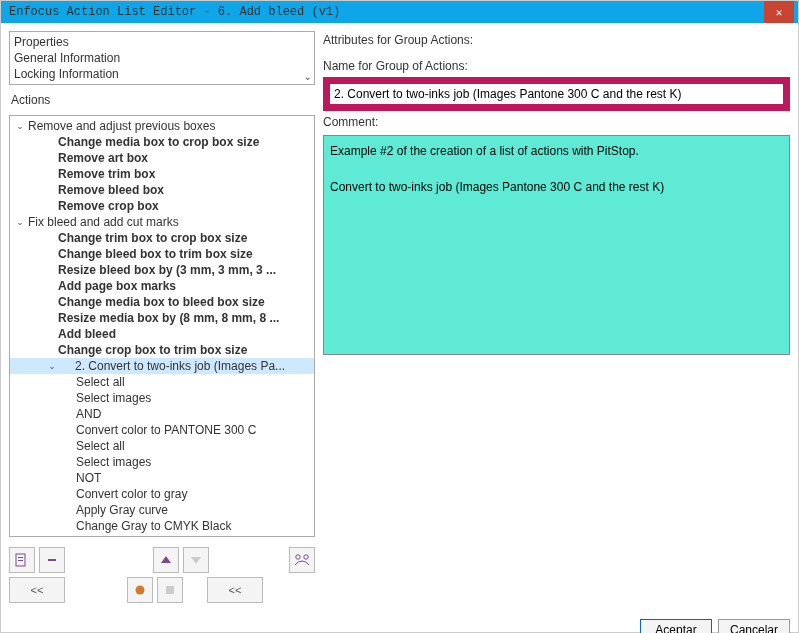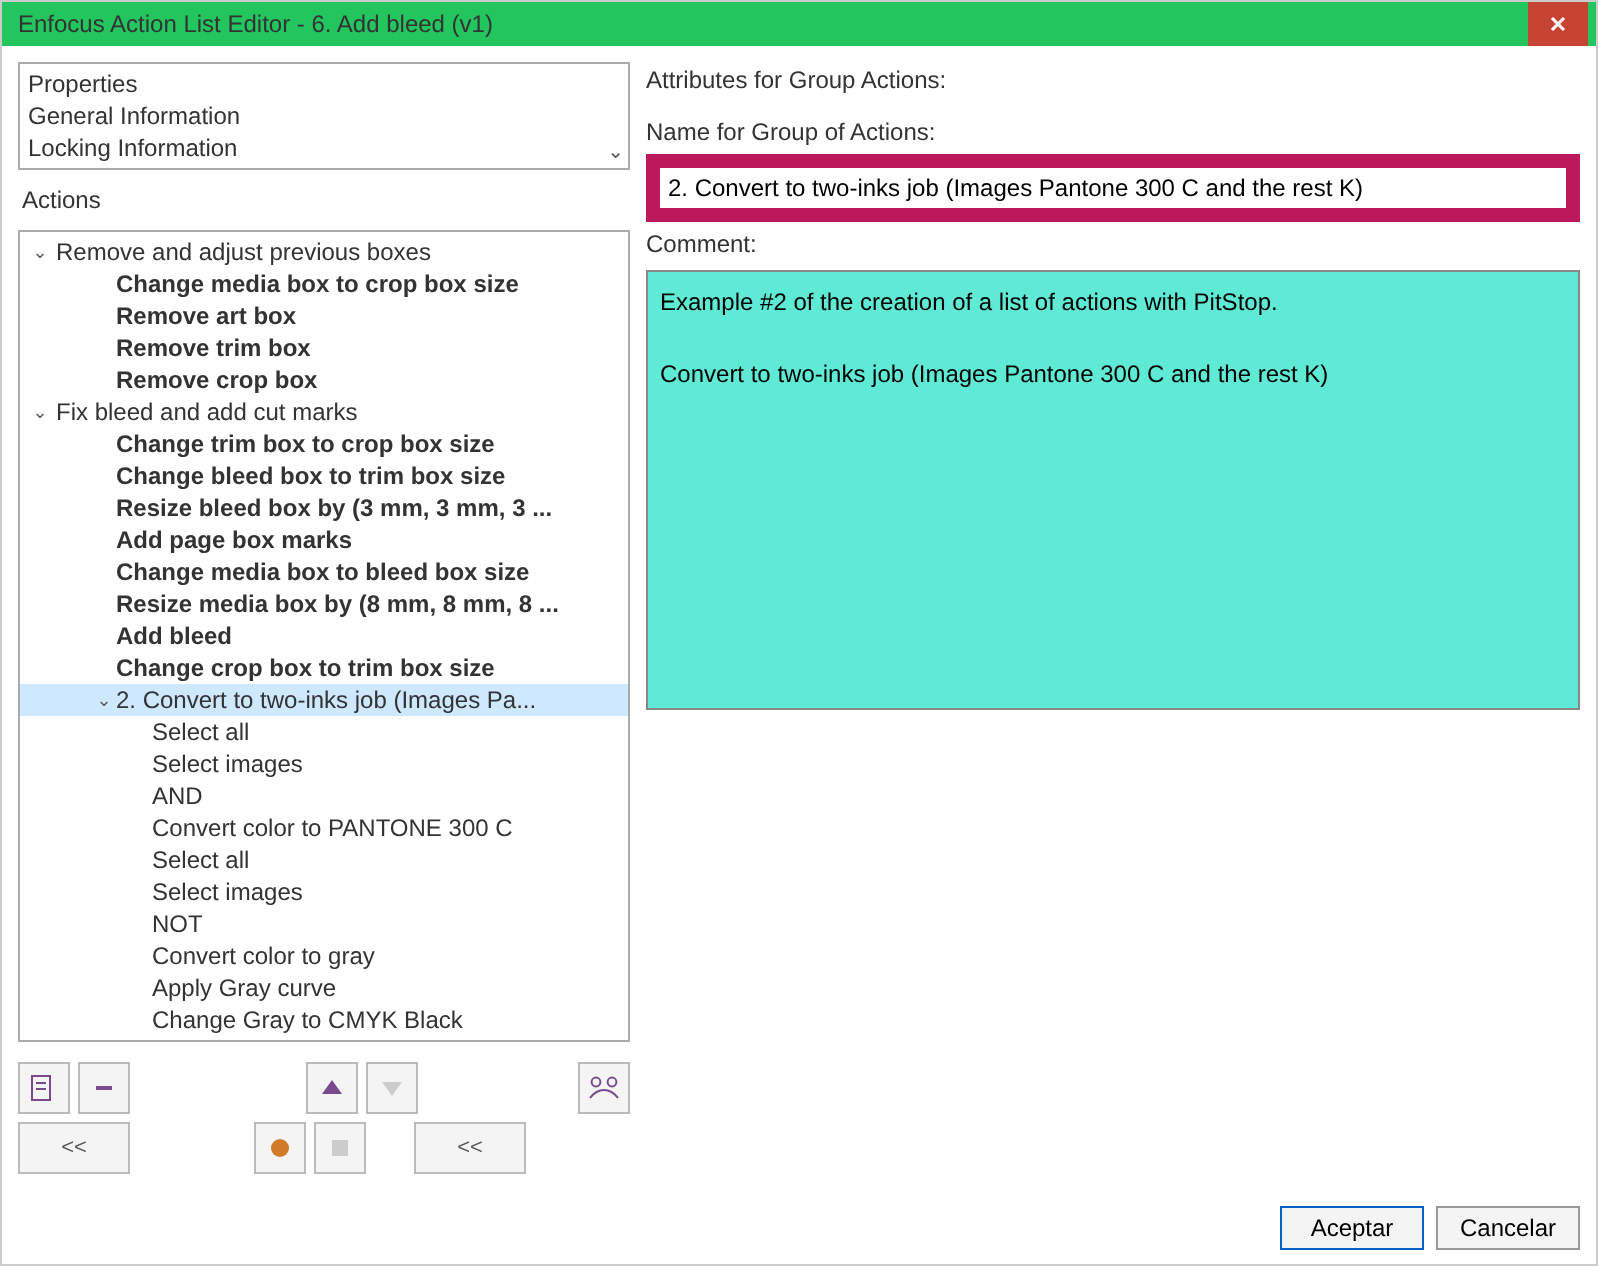--- a/index.html
+++ b/index.html
@@ -14,26 +14,27 @@
 }
 .window {
   width: 799px;
   height: 633px;
   display: flex;
   flex-direction: column;
   border: 1px solid #ccc;
 }
 .titlebar {
   height: 28px;
-  background: #22c55e;
+  background: #0ea5e9;
   display: flex;
   align-items: center;
   padding-left: 8px;
   font-size: 12px;
   color: #333;
+  font-family: Liberation Mono, monospace;
 }
 .titlebar-spacer { flex: 1; }
 .close-btn {
   width: 30px;
   height: 22px;
   background: #c74432;
   color: #fff;
   display: flex;
   align-items: center;
   justify-content: center;
@@ -216,20 +217,23 @@
           <div class="tree-node indent-2">
             <span>Change media box to crop box size</span>
           </div>
           <div class="tree-node indent-2">
             <span>Remove art box</span>
           </div>
           <div class="tree-node indent-2">
             <span>Remove trim box</span>
           </div>
           <div class="tree-node indent-2">
+            <span>Remove bleed box</span>
+          </div>
+          <div class="tree-node indent-2">
             <span>Remove crop box</span>
           </div>
           <div class="tree-node">
             <span class="toggle">⌄</span>
             <span style="margin-left: 2px;">Fix bleed and add cut marks</span>
           </div>
           <div class="tree-node indent-2">
             <span>Change trim box to crop box size</span>
           </div>
           <div class="tree-node indent-2">
@@ -248,21 +252,21 @@
             <span>Resize media box by (8 mm, 8 mm, 8 ...</span>
           </div>
           <div class="tree-node indent-2">
             <span>Add bleed</span>
           </div>
           <div class="tree-node indent-2">
             <span>Change crop box to trim box size</span>
           </div>
           <div class="tree-node indent-2b selected">
             <span class="toggle">⌄</span>
-            <span style="margin-left: 0;">2. Convert to two-inks job (Images Pa...</span>
+            <span style="margin-left: 17px;">2. Convert to two-inks job (Images Pa...</span>
           </div>
           <div class="tree-node indent-3">
             <span>Select all</span>
           </div>
           <div class="tree-node indent-3">
             <span>Select images</span>
           </div>
           <div class="tree-node indent-3">
             <span>AND</span>
           </div>

